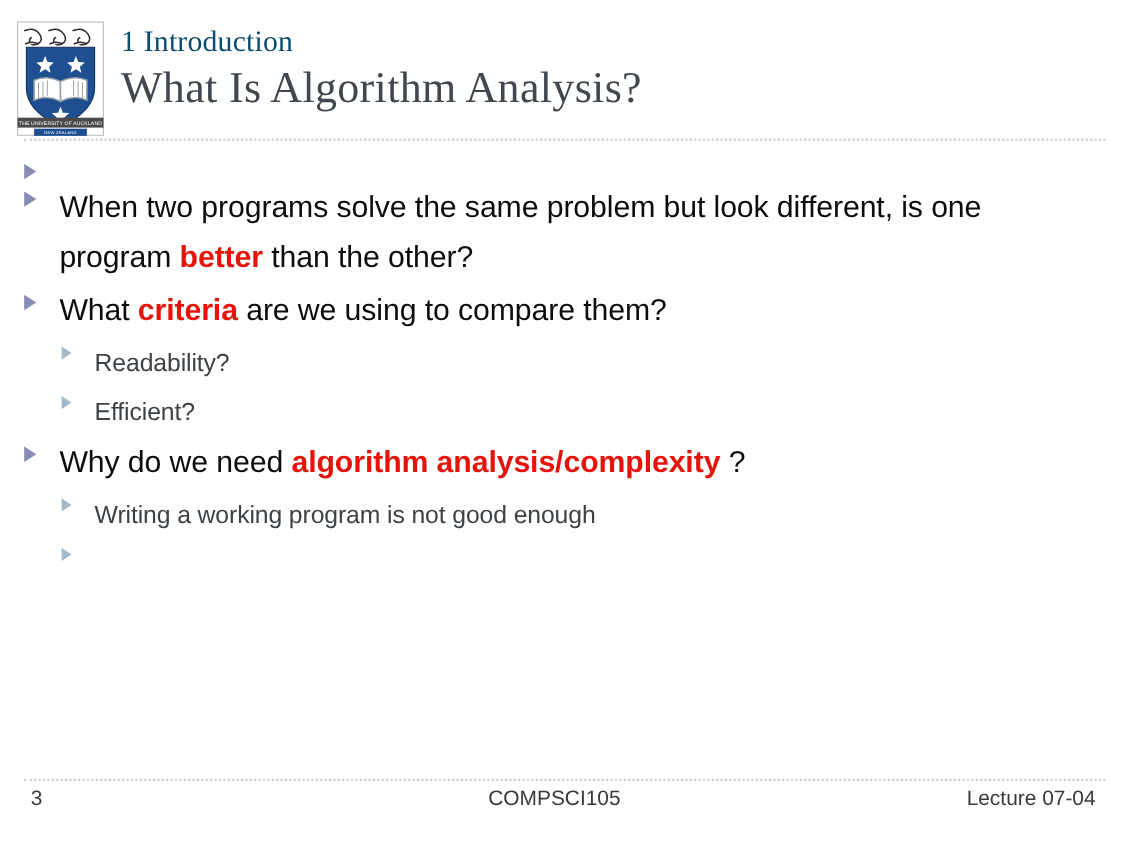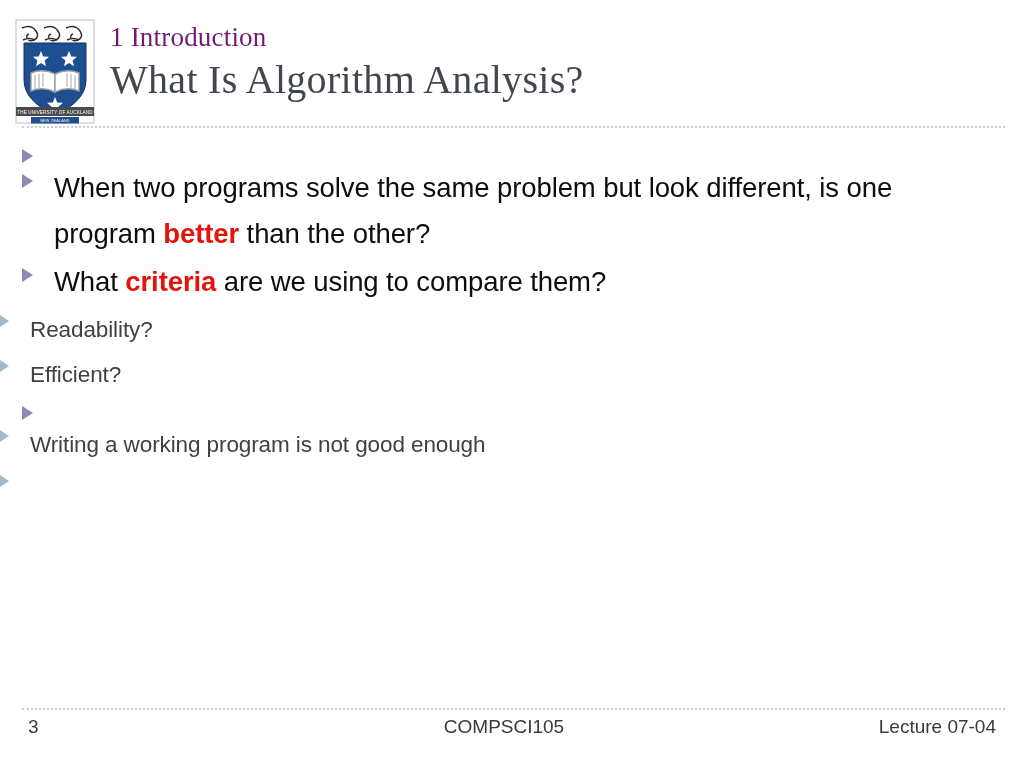--- a/index.html
+++ b/index.html
@@ -35,21 +35,21 @@
   #title-block {
     position: absolute;
     left: 110px;
     top: 20px;
     width: 890px;
   }
   #subtitle-line {
     font-family: "Liberation Serif", "DejaVu Serif", serif;
     font-size: 27px;
     line-height: 34px;
-    color: #701a75;
+    color: #0c4a6e;
     letter-spacing: 0.2px;
     white-space: nowrap;
   }
   #main-title {
     font-family: "Liberation Serif", "DejaVu Serif", serif;
     font-size: 40px;
     line-height: 48px;
     color: #42474f;
     letter-spacing: 0.3px;
     white-space: nowrap;
@@ -101,20 +101,21 @@
     display: block;
     width: 0; height: 0;
     border-left: 11px solid #7d83ab;
     border-top: 7px solid transparent;
     border-bottom: 7px solid transparent;
     opacity: .92;
   }
 
   
   .lvl2 {
+    padding-left: 56px;
     margin-bottom: 0;
   }
   .lvl2 .marker {
     flex: 0 0 auto;
     width: 30px;
     padding-top: 8px;
   }
   .lvl2 .text {
     flex: 1 1 auto;
     font-size: 22.5px;
@@ -253,20 +254,21 @@
     <div class="bullet-row lvl2">
       <div class="marker">
         <span class="tri2"></span>
       </div>
       <div class="text"><span>Efficient?</span></div>
     </div>
     <div class="bullet-row lvl1">
       <div class="marker">
         <span class="tri1"></span>
       </div>
+      <div class="text"><span>Why do we need </span><span class="em-red">algorithm analysis/complexity</span><span> ?</span></div>
     </div>
     <div class="bullet-row lvl2">
       <div class="marker">
         <span class="tri2"></span>
       </div>
       <div class="text"><span>Writing a working program is not good enough</span></div>
     </div>
     <div class="bullet-row lvl2">
       <div class="marker">
         <span class="tri2"></span>

